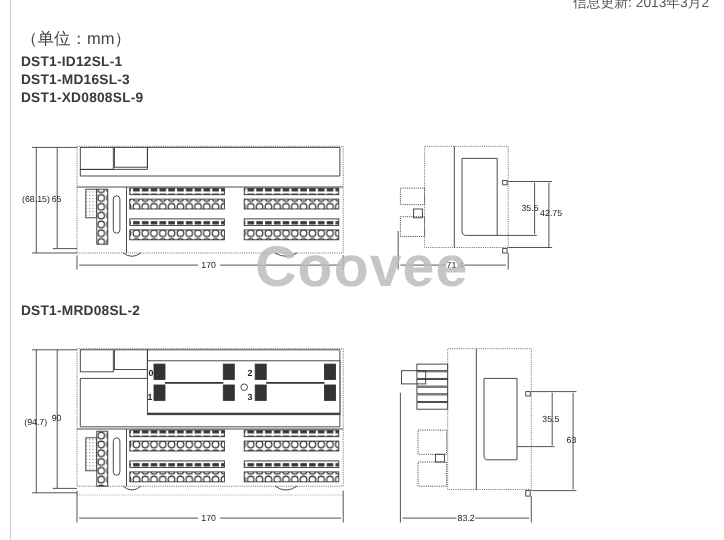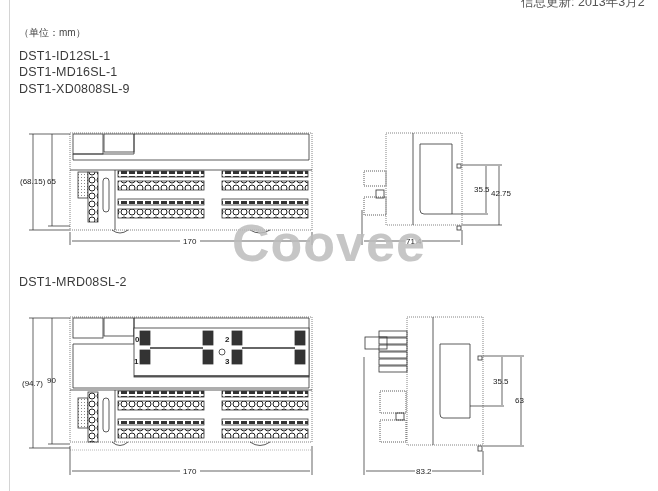--- a/index.html
+++ b/index.html
@@ -1,32 +1,32 @@
 <!DOCTYPE html>
 <html><head>
 <meta charset="utf-8">
 <style>
   html, body { margin: 0; padding: 0; background: #ffffff; }
   body { width: 658px; height: 491px; position: relative; overflow: hidden; font-family: "Liberation Sans", "DejaVu Sans", sans-serif; color: #333; }
   .left-rule { position: absolute; left: 9px; top: 0; width: 1px; height: 491px; background: #d4d4d4; }
   .info-update { position: absolute; left: 521px; top: -6px; font-size: 12.5px; color: #555; white-space: nowrap; }
-  .unit-label { position: absolute; left: 19px; top: 26px; font-size: 10px; color: #444; }
-  .model-line { position: absolute; left: 19px; font-size: 12.5px; font-weight: normal; color: #3a3a3a; letter-spacing: 0.2px; }
+  .unit-label { position: absolute; left: 19px; top: 26px; font-size: 15px; color: #444; }
+  .model-line { position: absolute; left: 19px; font-size: 12.5px; font-weight: bold; color: #3a3a3a; letter-spacing: 0.2px; }
   .watermark { position: absolute; left: 232px; top: 213px; font-size: 52px; color: #bdbdbd; font-family: "Liberation Sans", sans-serif; letter-spacing: 1px; opacity: 0.85; font-weight: bold; }
   svg.drawing { position: absolute; left: 0; top: 0; }
   .dimtxt { font-family: "Liberation Sans", sans-serif; font-size: 8px; fill: #222; }
 </style>
 </head>
 <body>
 
 <div class="left-rule"></div>
 <div class="info-update">信息更新: 2013年3月2</div>
 <div class="unit-label">（单位：mm）</div>
 <div class="model-line" style="top:49px">DST1-ID12SL-1</div>
-<div class="model-line" style="top:65px">DST1-MD16SL-1</div>
+<div class="model-line" style="top:65px">DST1-MD16SL-3</div>
 <div class="model-line" style="top:82px">DST1-XD0808SL-9</div>
 <div class="model-line" style="top:275px">DST1-MRD08SL-2</div>
 
 <svg class="drawing" width="658" height="491" viewBox="0 0 658 491" xmlns="http://www.w3.org/2000/svg">
   <defs>
     <pattern id="term" width="8" height="8" patternUnits="userSpaceOnUse">
       <rect width="8" height="8" fill="#fff"></rect>
       <circle cx="4" cy="4" r="3" fill="none" stroke="#222" stroke-width="1"></circle>
     </pattern>
     <pattern id="termtop" width="8" height="5" patternUnits="userSpaceOnUse">

